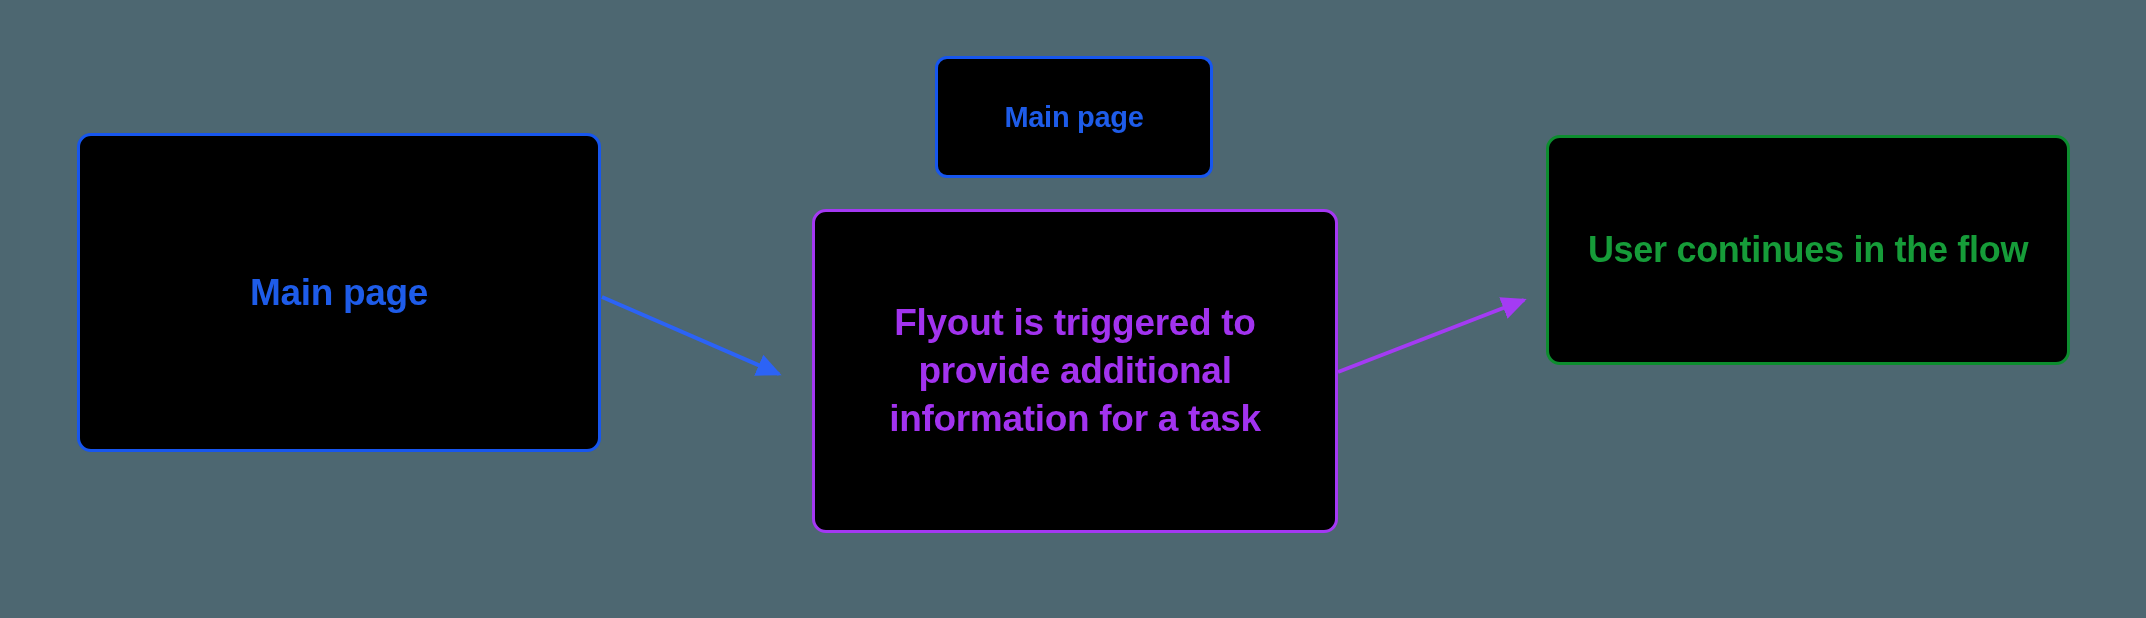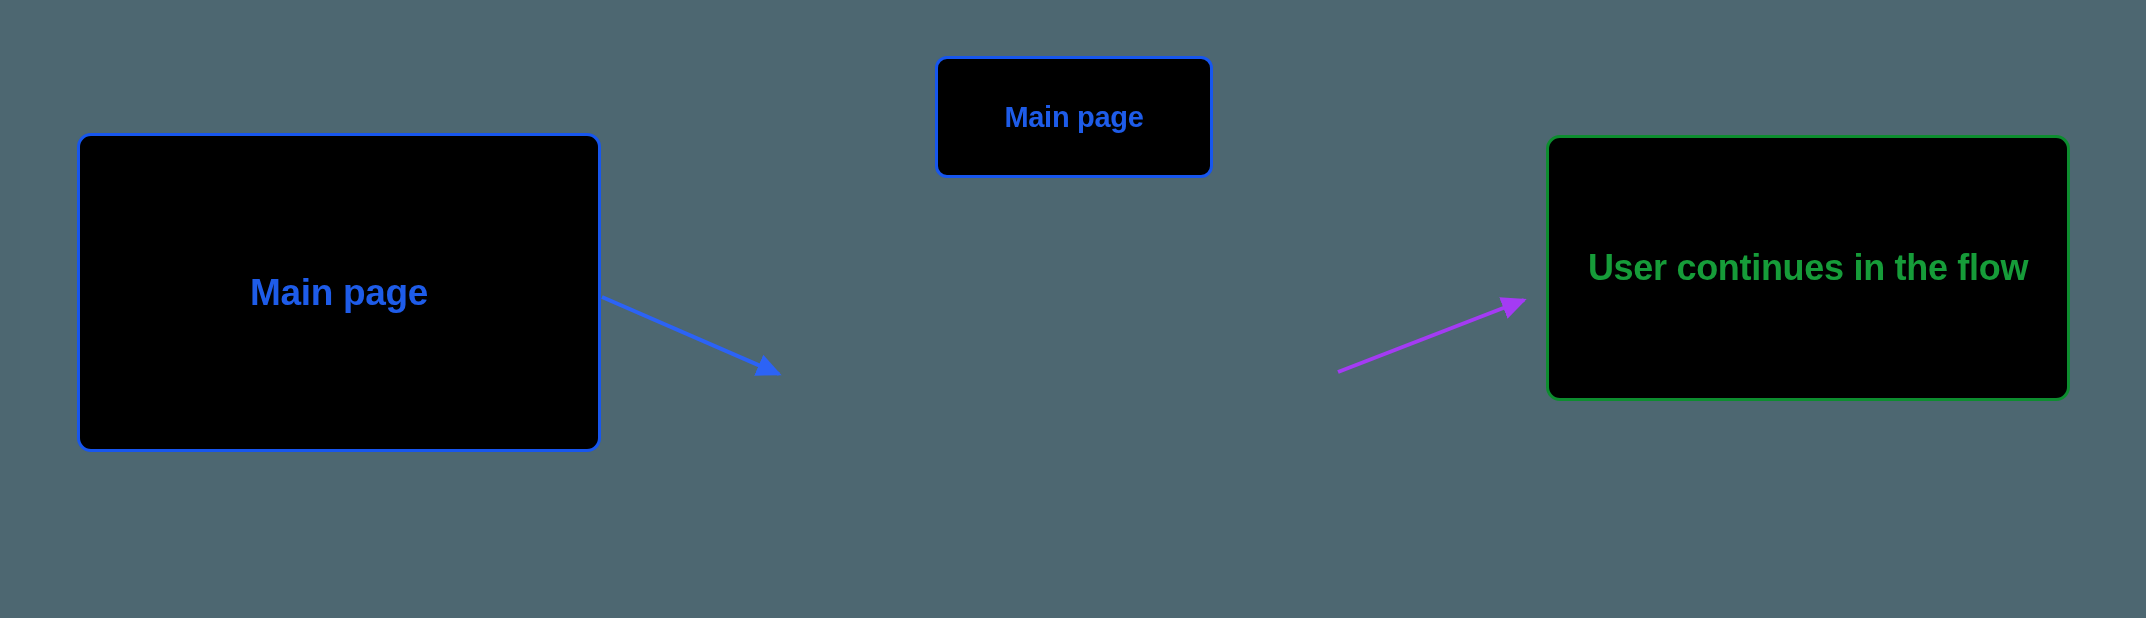--- a/index.html
+++ b/index.html
@@ -58,21 +58,21 @@
   }
   .node-flyout .node-label {
     color: #a233ef;
     font-size: 37px;
     line-height: 1.3;
     max-width: 440px;
   }
   
   .node-user-continues {
     left: 1546px; top: 135px;
-    width: 524px; height: 266px;
+    width: 524px; height: 230px;
     border: 3px solid #0d8d2f;
     border-radius: 14px;
   }
   .node-user-continues .node-label {
     color: #169c39;
     font-size: 36px;
   }
   .edges-layer {
     position: absolute;
     left: 0; top: 0;
@@ -105,18 +105,21 @@
   </svg>
 
   <div class="node node-main-page">
     <span class="node-label">Main page</span>
   </div>
 
   <div class="node node-main-page-small">
     <span class="node-label">Main page</span>
   </div>
 
+  <div class="node node-flyout">
+    <span class="node-label">Flyout is triggered to provide additional information for a task</span>
+  </div>
 
   <div class="node node-user-continues">
     <span class="node-label">User continues in the flow</span>
   </div>
 
 </div>
 
 </body></html>

